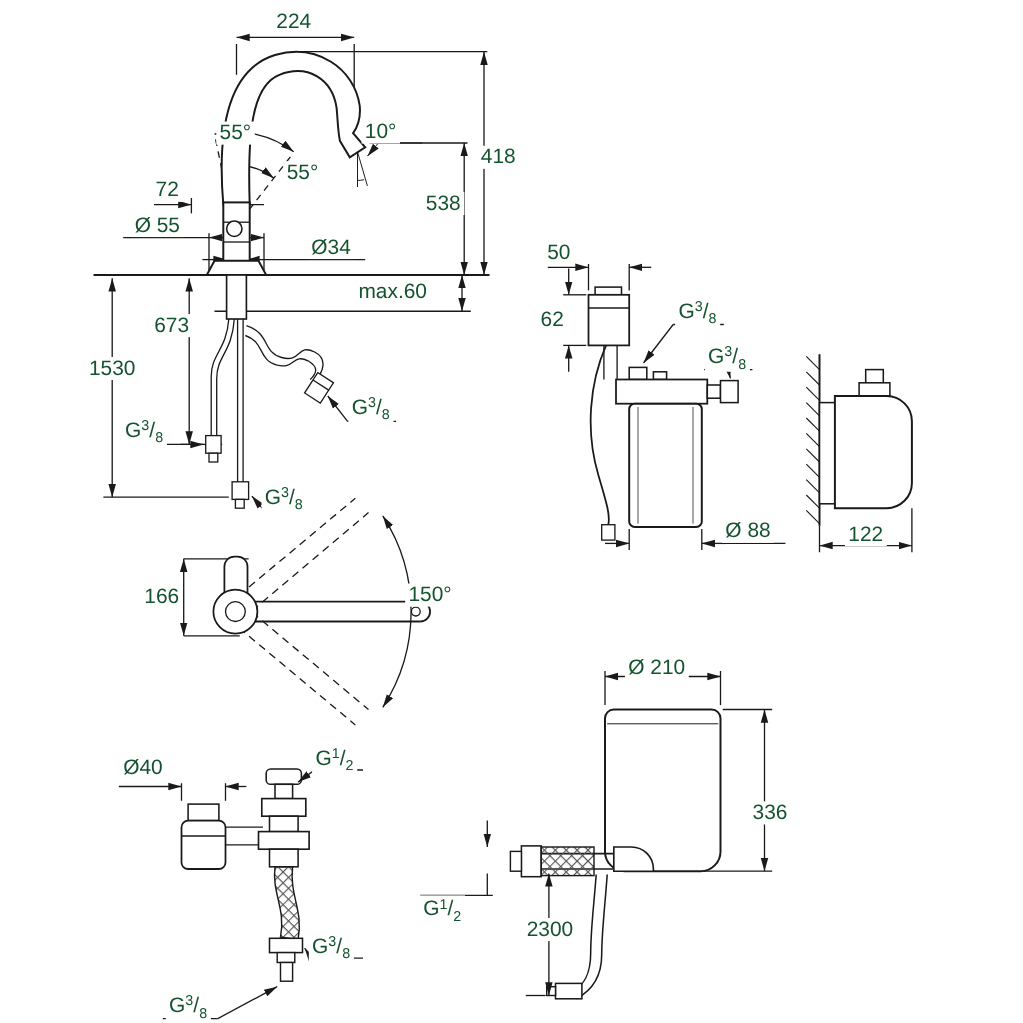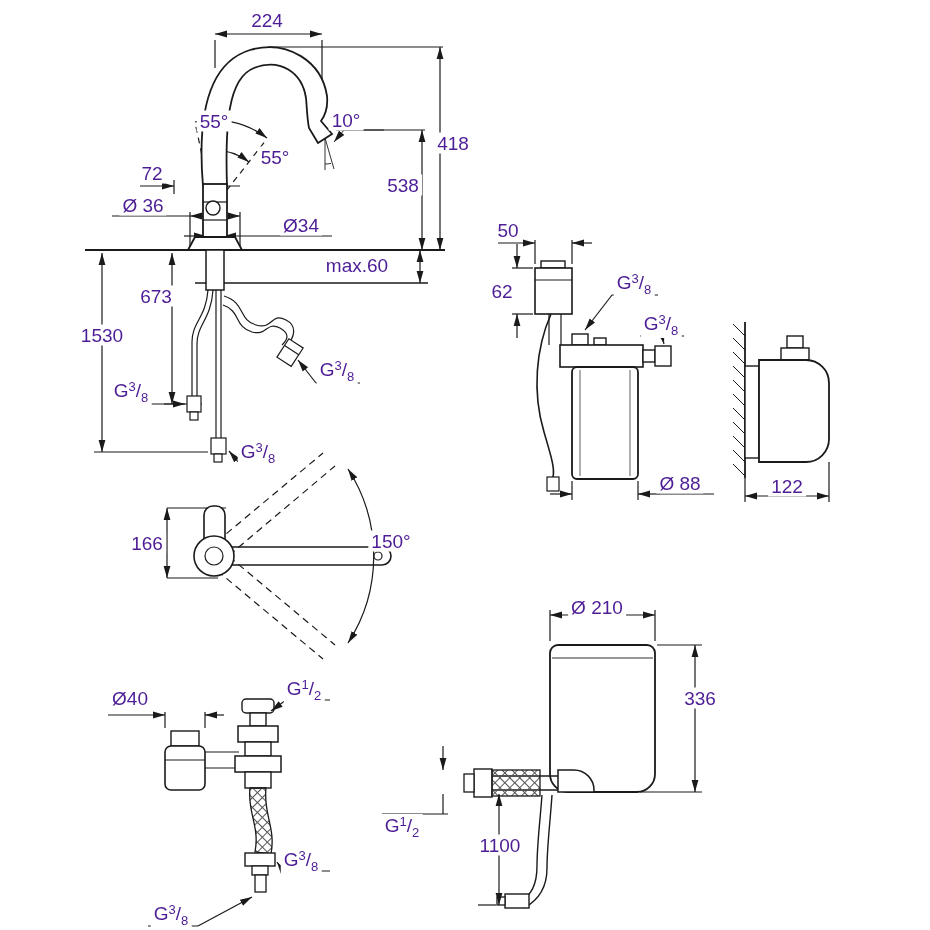--- a/index.html
+++ b/index.html
@@ -1,21 +1,21 @@
 <!DOCTYPE html>
 <html><head>
 <meta charset="utf-8">
 <style>
   *{box-sizing:border-box}
   html,body{margin:0;padding:0;background:#fff}
   #stage{position:relative;width:930px;height:930px;background:#fff;
          font-family:"Liberation Sans",sans-serif;color:#1a1a1a;overflow:hidden}
   #linework{position:absolute;left:0;top:0}
   .lbl{position:absolute;transform:translate(-50%,-50%);font-size:19px;line-height:1;
-       background:#fff;padding:1px 3px;white-space:nowrap;color:#4c1d95}
+       background:#fff;padding:1px 3px;white-space:nowrap;color:#14532d}
   .thread .sup{font-size:13px;vertical-align:6px}
   .thread .sub{font-size:13px;vertical-align:-5px}
 </style>
 </head>
 <body>
 
 <div id="stage">
 
 <svg id="linework" width="930" height="930" viewBox="0 0 930 930">
   <defs>
@@ -266,21 +266,21 @@
     <line x1="478" y1="905" x2="496" y2="905"></line>
     <line x1="499" y1="794" x2="499" y2="905" marker-start="url(#ar)" marker-end="url(#ar)"></line>
   </g>
 </svg>
 
 <div class="lbl" style="left:267px;top:20px">224</div>
 <div class="lbl" style="left:346px;top:120px">10°</div>
 <div class="lbl" style="left:214px;top:121px">55°</div>
 <div class="lbl" style="left:275px;top:157px">55°</div>
 <div class="lbl" style="left:152px;top:173px">72</div>
-<div class="lbl" style="left:143px;top:205px">Ø 36</div>
+<div class="lbl" style="left:143px;top:205px">Ø 55</div>
 <div class="lbl" style="left:301px;top:225px">Ø34</div>
 <div class="lbl" style="left:453px;top:143px">418</div>
 <div class="lbl" style="left:403px;top:185px">538</div>
 <div class="lbl" style="left:357px;top:265px">max.60</div>
 <div class="lbl" style="left:156px;top:296px">673</div>
 <div class="lbl" style="left:102px;top:335px">1530</div>
 
 <div class="lbl thread" style="left:131px;top:392px"><span>G</span><span class="sup">3</span><span>/</span><span class="sub">8</span></div>
 <div class="lbl thread" style="left:337px;top:371px"><span>G</span><span class="sup">3</span><span>/</span><span class="sub">8</span></div>
 <div class="lbl thread" style="left:258px;top:453px"><span>G</span><span class="sup">3</span><span>/</span><span class="sub">8</span></div>
@@ -295,16 +295,16 @@
 <div class="lbl" style="left:502px;top:291px">62</div>
 <div class="lbl" style="left:680px;top:483px">Ø 88</div>
 <div class="lbl" style="left:787px;top:486px">122</div>
 
 <div class="lbl" style="left:147px;top:543px">166</div>
 <div class="lbl" style="left:391px;top:541px">150°</div>
 
 <div class="lbl" style="left:130px;top:698px">Ø40</div>
 
 <div class="lbl" style="left:597px;top:607px">Ø 210</div>
-<div class="lbl" style="left:700px;top:698px">336</div>
-<div class="lbl" style="left:500px;top:845px">1100</div>
+<div class="lbl" style="left:700px;top:739px">336</div>
+<div class="lbl" style="left:500px;top:845px">2300</div>
 
 </div>
 
 </body></html>

